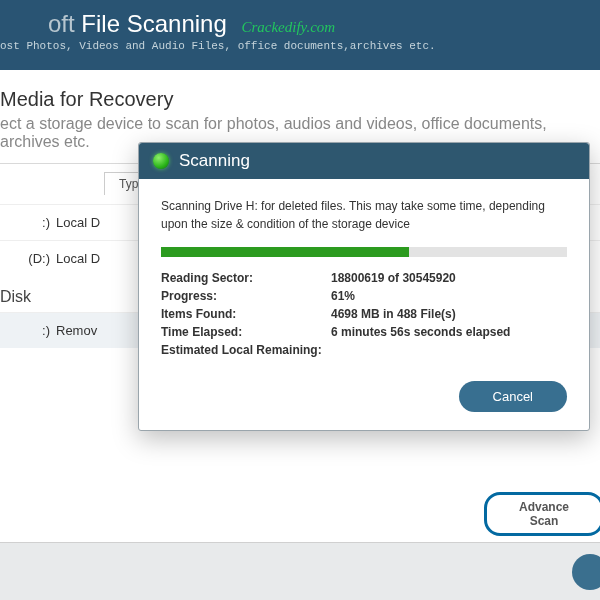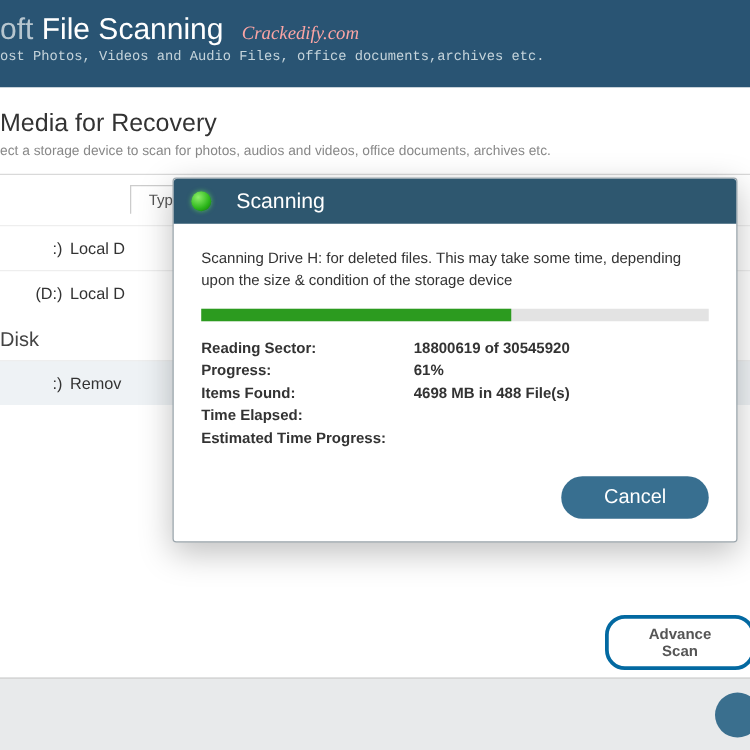--- a/index.html
+++ b/index.html
@@ -5,32 +5,32 @@
 * { margin: 0; padding: 0; box-sizing: border-box; font-family: "Segoe UI", Arial, sans-serif; }
 body { width: 600px; height: 600px; overflow: hidden; background: #f5f5f5; position: relative; }
 
 .header {
   background: #295473;
   color: #fff;
   padding: 10px 0 10px 0;
   height: 70px;
 }
 .header-title { font-size: 24px; font-weight: 300; padding-left: 0; }
-.header-title .soft { color: #b7c6cf; font-weight: 300; }
+.header-title .soft { color: #b7c6cf; font-weight: 300; margin-left: 48px; }
 .header-title .main { color: #fff; font-weight: 400; }
-.header-title .water { color: #fca5a5; font-style: italic; font-family: cursive; font-size: 15px; margin-left: 8px; }
+.header-title .water { color: #22c55e; font-style: italic; font-family: cursive; font-size: 15px; margin-left: 8px; }
 .header-sub { font-size: 11px; color: #c5d4db; margin-top: 2px; font-family: Liberation Mono, monospace; }
 
 .section-head {
   padding: 18px 0 12px 0;
   border-bottom: 1px solid #d9d9d9;
   background: #fff;
 }
 .section-head h2 { font-size: 20px; font-weight: 400; color: #333; }
-.section-head p { font-size: 11px; color: #888; margin-top: 4px; }
+.section-head p { font-size: 16px; color: #888; margin-top: 4px; }
 
 .content { background: #fff; padding: 0; position: relative; height: 410px; }
 
 .type-tab {
   position: absolute;
   top: 8px; left: 104px;
   border: 1px solid #ccc;
   border-bottom: none;
   padding: 4px 14px;
   font-size: 12px; color: #555;
@@ -53,21 +53,21 @@
   border-radius: 3px;
   box-shadow: 0 8px 26px rgba(0,0,0,0.25);
   z-index: 10;
 }
 .dialog-head {
   background: #2e576f;
   color: #fff;
   padding: 8px 14px;
   font-size: 17px;
   border-radius: 3px 3px 0 0;
-  display: flex; align-items: center; gap: 20px;
+  display: flex; align-items: center; gap: 10px;
 }
 .dot {
   width: 16px; height: 16px; border-radius: 50%;
   background: radial-gradient(circle at 35% 30%, #8ef06a, #2bb51a 60%, #0f6f07);
   box-shadow: 0 0 4px rgba(110,255,80,0.6);
 }
 .dialog-body { padding: 18px 22px 18px 22px; }
 .msg { font-size: 12px; color: #333; line-height: 1.5; }
 .bar {
   margin: 14px 0 12px 0;
@@ -80,21 +80,21 @@
 .stats-row { display: flex; padding: 2px 0; font-weight: bold; }
 .stats-row .k { width: 170px; color: #333; }
 .stats-row .v { color: #333; }
 .dialog-foot { text-align: right; padding: 4px 22px 18px 0; }
 .btn-cancel {
   background: #386f90;
   color: #fff;
   border: none;
   border-radius: 18px;
   padding: 8px 34px;
-  font-size: 16px;
+  font-size: 13px;
   cursor: pointer;
 }
 
 .footer-bar {
   position: absolute; bottom: 64px; right: -4px;
   width: 120px;
 }
 .adv-btn {
   border: 3px solid #0369a1;
   border-radius: 16px;
@@ -172,23 +172,24 @@
       <div class="stats-row">
         <div class="k">Progress:</div>
         <div class="v">61%</div>
       </div>
       <div class="stats-row">
         <div class="k">Items Found:</div>
         <div class="v">4698 MB in 488 File(s)</div>
       </div>
       <div class="stats-row">
         <div class="k">Time Elapsed:</div>
-      </div>
-      <div class="stats-row">
-        <div class="k">Estimated Time Progress:</div>
+        <div class="v">6 minutes 56s seconds elapsed</div>
+      </div>
+      <div class="stats-row">
+        <div class="k">Estimated Local Remaining:</div>
       </div>
     </div>
   </div>
   <div class="dialog-foot">
     <button class="btn-cancel">Cancel</button>
   </div>
 </div>
 
 <div class="footer-bar">
   <button class="adv-btn">Advance Scan</button>

